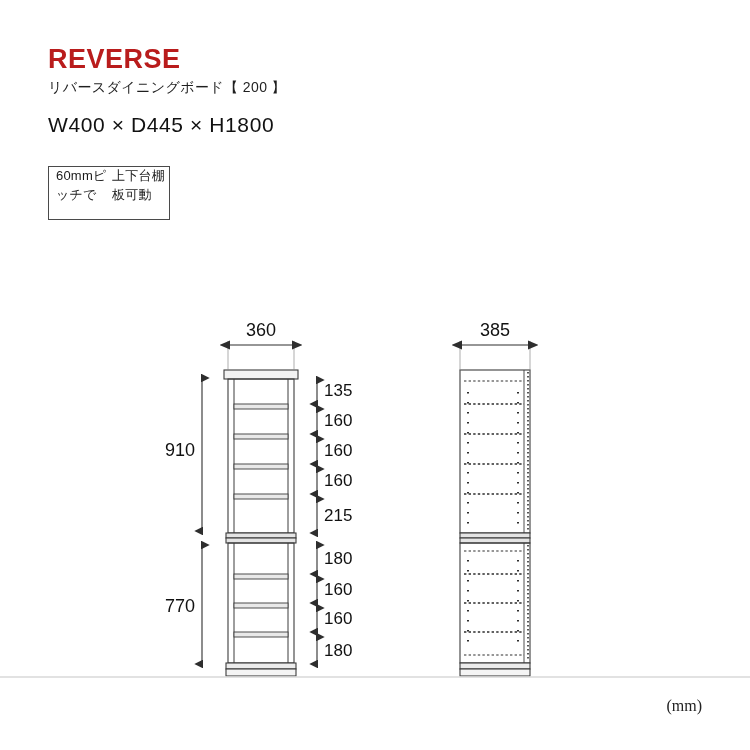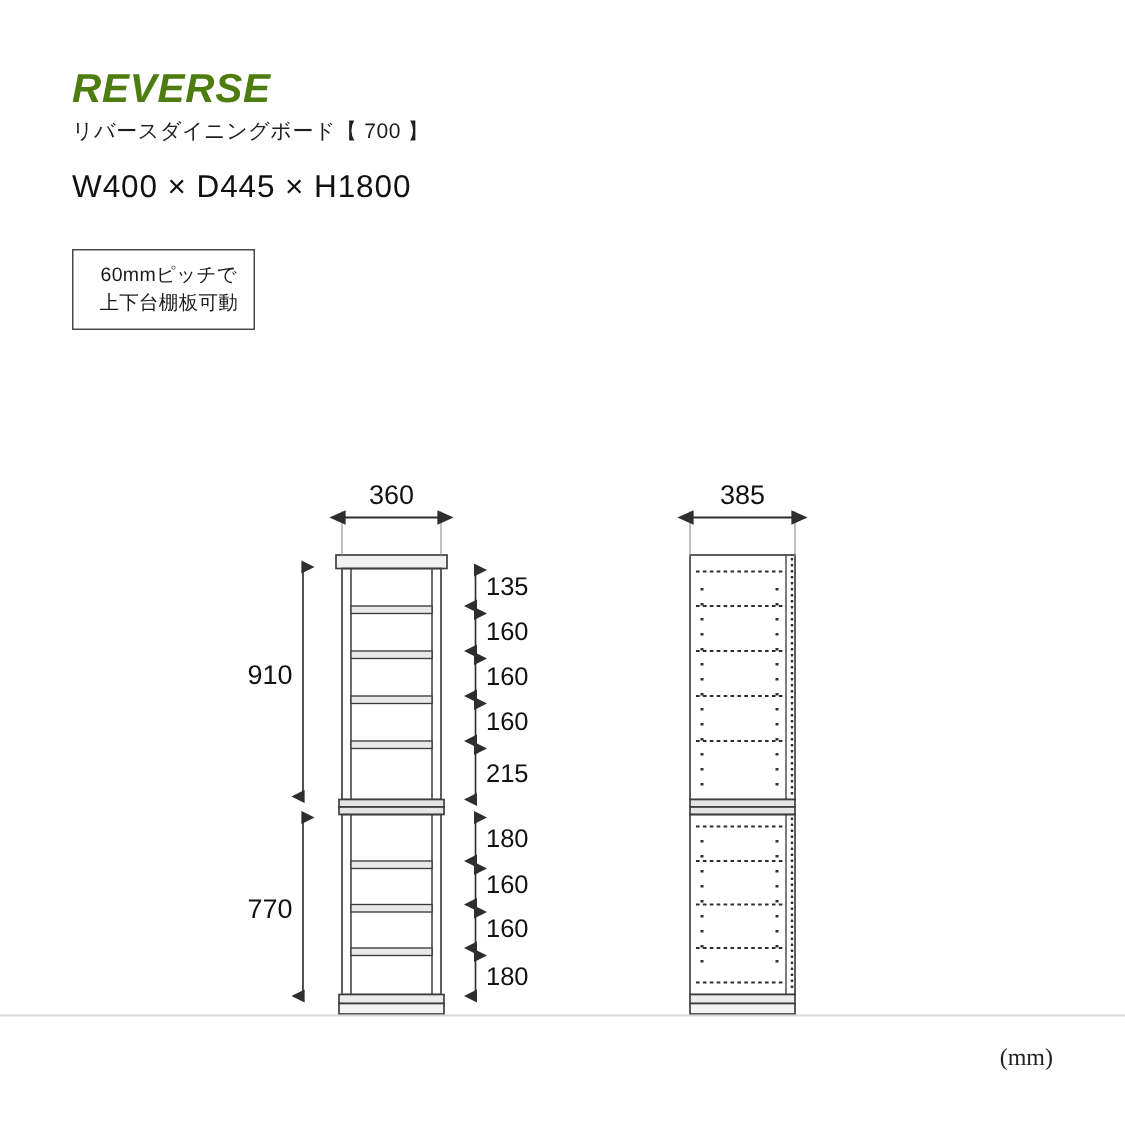--- a/index.html
+++ b/index.html
@@ -10,40 +10,39 @@
     color:#1a1a1a;
     overflow:hidden;
     position:relative;
   }
   .page{position:absolute;left:0;top:0;width:750px;height:750px;}
 
   
   .brand{
     position:absolute;left:48px;top:46px;
     font-size:27px;font-weight:bold;letter-spacing:.5px;
-    color:#4d7c0f;line-height:1;font-style:italic;
+    color:#b91c1c;line-height:1;
   }
   .subtitle{
     position:absolute;left:48px;top:78px;
     font-size:14px;line-height:1.3;color:#1f1f1f;
     letter-spacing:.4px;
   }
   .dims{
     position:absolute;left:48px;top:113px;
     font-size:21px;color:#111;letter-spacing:.6px;text-align:center;
   }
   .badge{
     position:absolute;left:48px;top:166px;
     width:122px;height:54px;
     border:1.4px solid #4a4a4a;
     box-sizing:border-box;
-    display:flex;flex-direction:column;
+    display:flex;flex-direction:row;
     justify-content:center;
     padding-left:7px;
-    text-align:center;
   }
   .badge span{font-size:13px;line-height:1.45;color:#1a1a1a;letter-spacing:.2px;}
 
   
   svg.draw{position:absolute;left:0;top:0;width:750px;height:750px;}
 
   .unit{
     position:absolute;right:48px;top:697px;
     font-size:16px;color:#222;font-family:Liberation Serif, serif;
   }
@@ -51,21 +50,21 @@
   
   .dimtxt{font-family:"Liberation Sans","DejaVu Sans",sans-serif;font-size:17px;fill:#111;}
   .dimtxt-big{font-family:"Liberation Sans","DejaVu Sans",sans-serif;font-size:18px;fill:#111;}
 </style>
 </head>
 <body>
 
 <div class="page">
 
   <div class="brand">REVERSE</div>
-  <div class="subtitle">リバースダイニングボード【 700 】</div>
+  <div class="subtitle">リバースダイニングボード【 200 】</div>
   <div class="dims">W400 × D445 × H1800</div>
 
   <div class="badge">
     <span>60mmピッチで</span>
     <span>上下台棚板可動</span>
   </div>
 
   <svg class="draw" viewBox="0 0 750 750">
     <defs>
       <marker id="arrUp" markerWidth="8" markerHeight="8" refX="4" refY="7" orient="auto">

